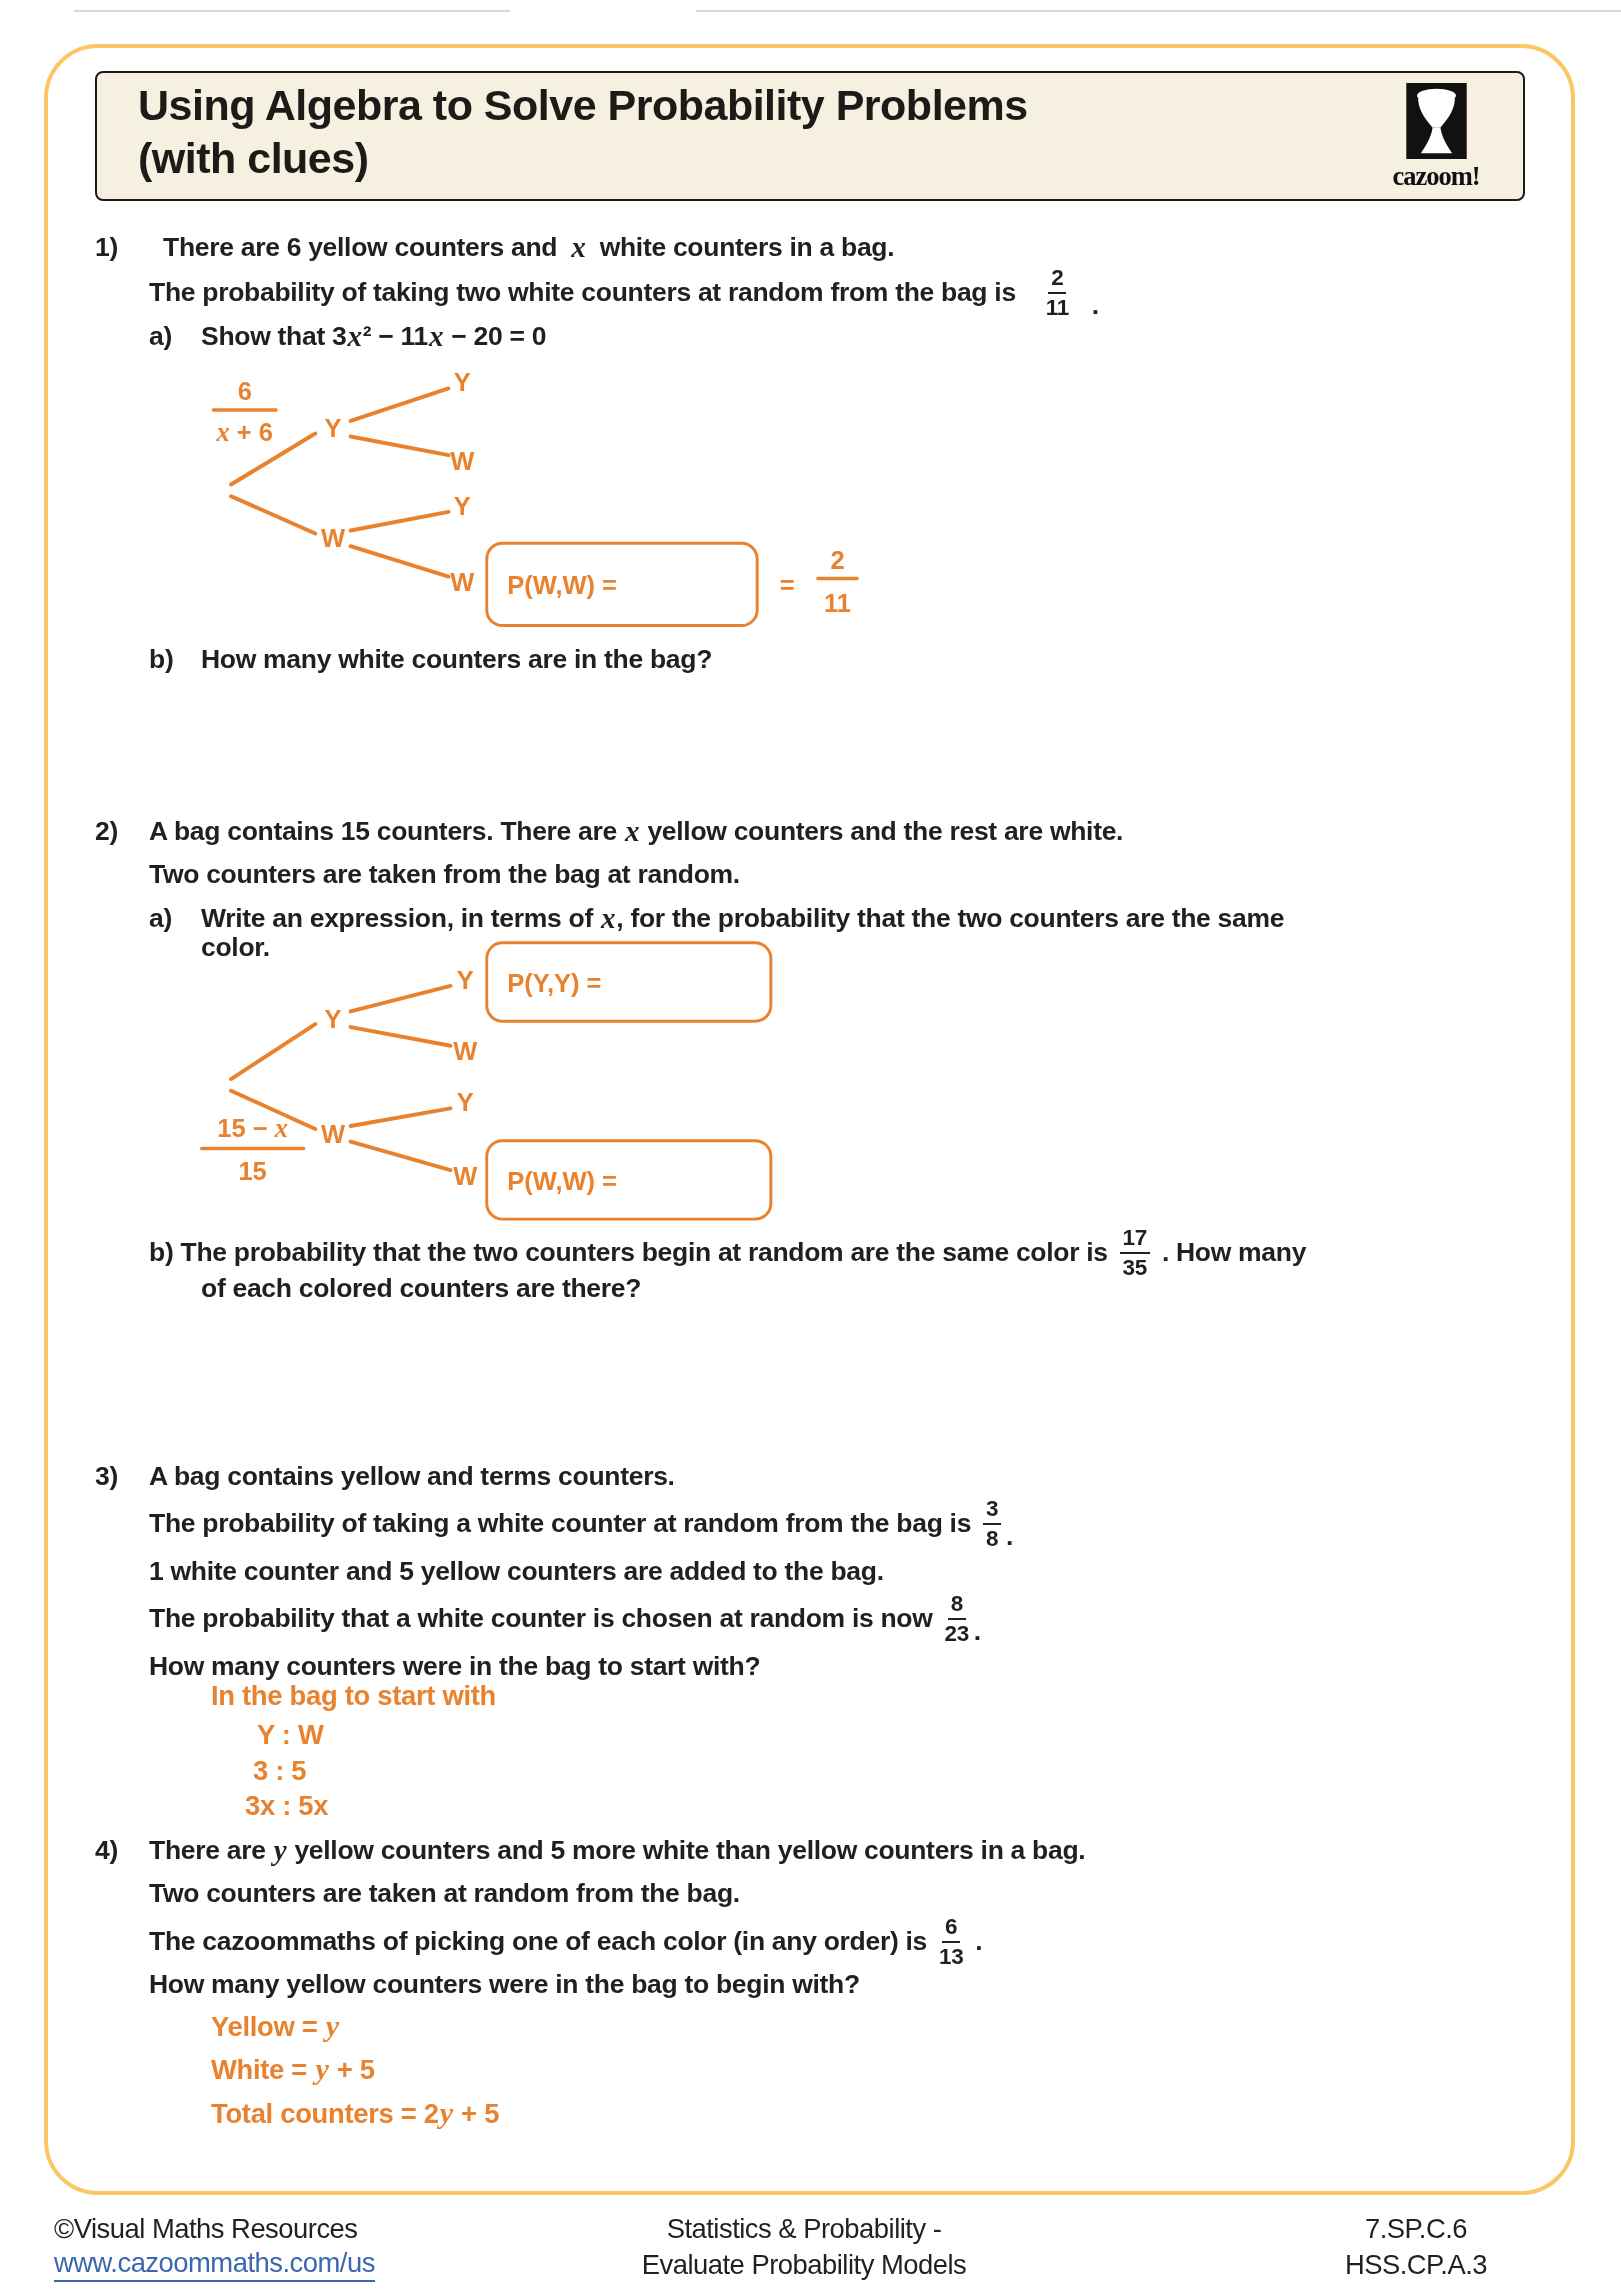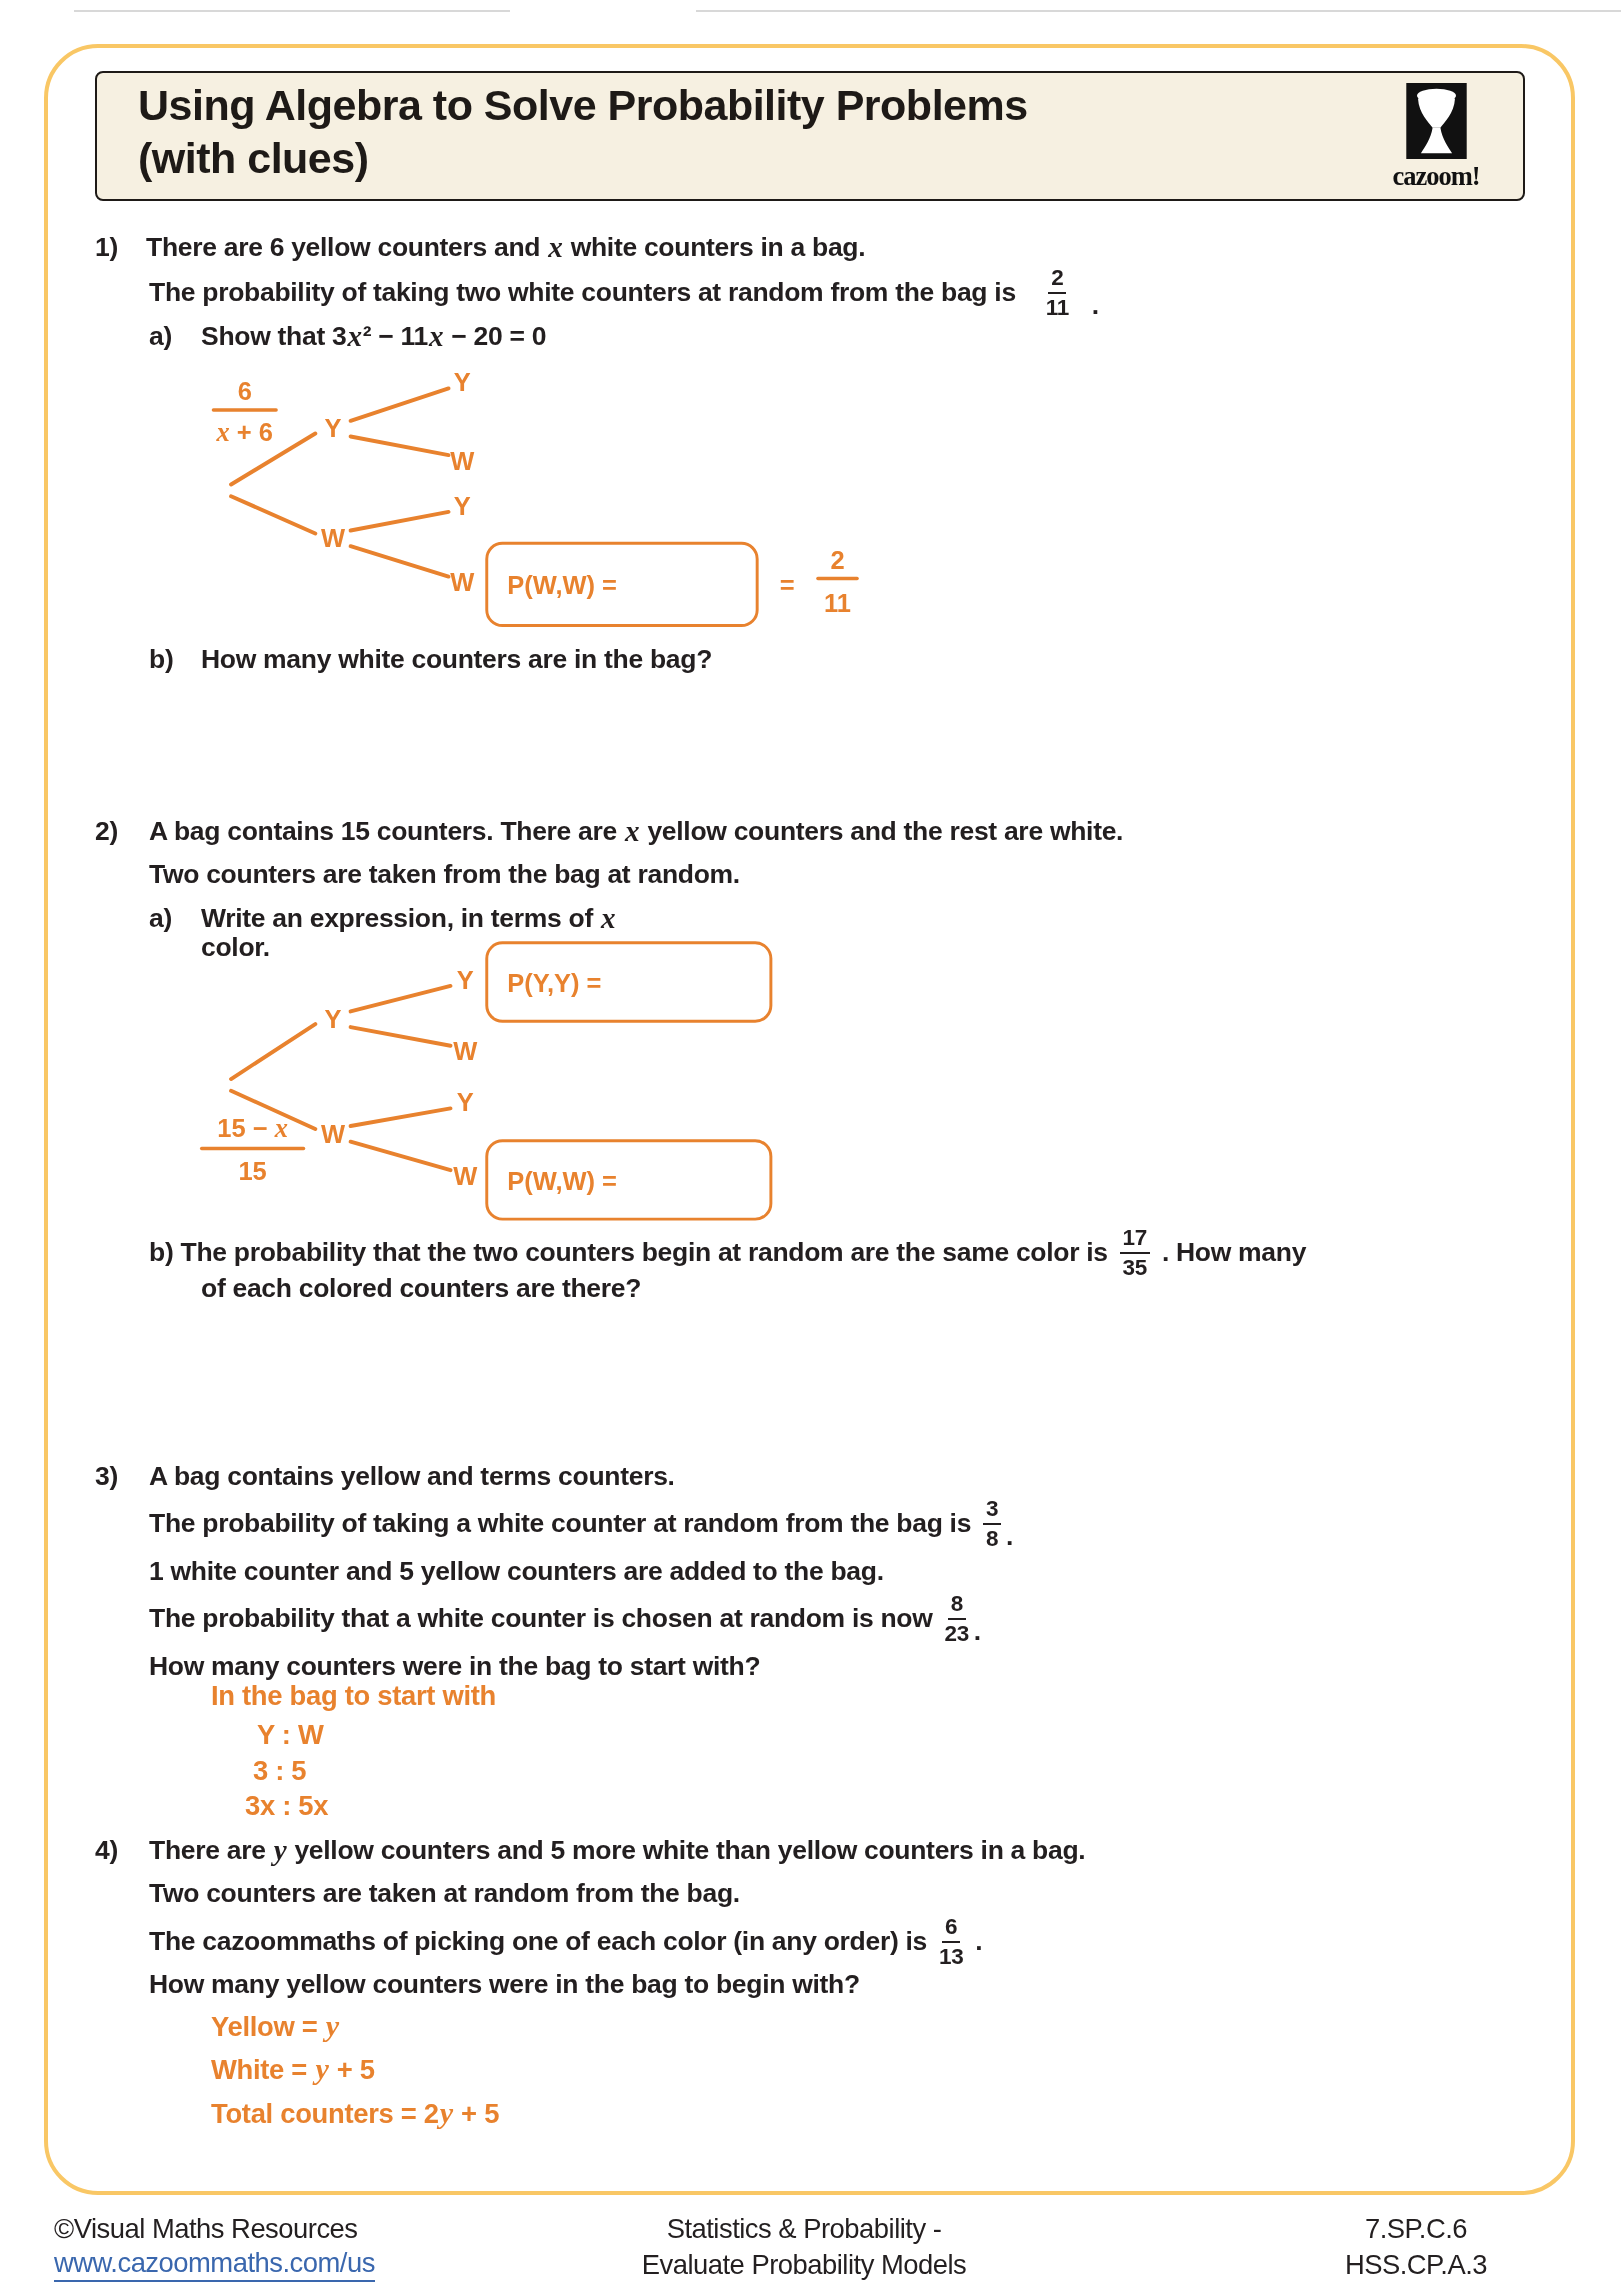--- a/index.html
+++ b/index.html
@@ -60,21 +60,21 @@
         <rect x="0" y="0" width="62" height="78" fill="#111111"></rect>
         <ellipse cx="31" cy="13" rx="20" ry="7" fill="#ffffff"></ellipse>
         <path d="M12,16 C13,32 23,40 27,46 L35,46 C39,40 49,32 50,16 Z" fill="#ffffff"></path>
         <path d="M27,46 C25,58 19,66 15,72 L47,72 C43,66 37,58 35,46 Z" fill="#ffffff"></path>
       </svg>
       <div class="logo-text">cazoom!</div>
     </div>
   </div>
 
   <div class="line" style="left:95px; top:230px;">1)</div>
-  <div class="line" style="left:146px; top:230px;"><span>There are 6 yellow counters and </span><span class="var">x</span><span> white counters in a bag.</span></div>
+  <div class="line" style="left:163px; top:230px;gap:6px;"><span>There are 6 yellow counters and </span><span class="var">x</span><span> white counters in a bag.</span></div>
   <div class="line tall" style="left:149px; top:260px;gap:18px;"><span>The probability of taking two white counters at random from the bag is </span><span class="frac"><span class="num">2</span><span class="den">11</span></span><span class="after-frac">.</span></div>
   <div class="line" style="left:149px; top:319px;">a)</div>
   <div class="line" style="left:201px; top:319px;"><span>Show that 3</span><span class="var">x</span><span>² − 11</span><span class="var">x</span><span> − 20 = 0</span></div>
 
   <svg class="tree" style="left:137px; top:361px;" width="725" height="294" viewBox="0 0 740 300">
     <line class="branch" x1="96" y1="126" x2="182" y2="74"></line>
     <line class="branch" x1="96" y1="138" x2="182" y2="176"></line>
     <line class="branch" x1="218" y1="61" x2="318" y2="28"></line>
     <line class="branch" x1="218" y1="77" x2="318" y2="96"></line>
     <line class="branch" x1="218" y1="173" x2="318" y2="154"></line>
@@ -96,21 +96,21 @@
     <text x="715" y="256" text-anchor="middle">11</text>
   </svg>
 
   <div class="line" style="left:149px; top:642px;">b)</div>
   <div class="line" style="left:201px; top:642px;">How many white counters are in the bag?</div>
 
   <div class="line" style="left:95px; top:814px;">2)</div>
   <div class="line" style="left:149px; top:814px;"><span>A bag contains 15 counters. There are </span><span class="var">x</span><span> yellow counters and the rest are white.</span></div>
   <div class="line" style="left:149px; top:857px;">Two counters are taken from the bag at random.</div>
   <div class="line" style="left:149px; top:901px;">a)</div>
-  <div class="line" style="left:201px; top:901px;"><span>Write an expression, in terms of </span><span class="var">x</span></div>
+  <div class="line" style="left:201px; top:901px;"><span>Write an expression, in terms of </span><span class="var">x</span><span>, for the probability that the two counters are the same</span></div>
   <div class="line" style="left:201px; top:930px;">color.</div>
 
   <svg class="tree" style="left:137px; top:933px;" width="725" height="294" viewBox="0 0 740 300">
     <line class="branch" x1="96" y1="149" x2="182" y2="93"></line>
     <line class="branch" x1="96" y1="161" x2="182" y2="200"></line>
     <line class="branch" x1="218" y1="80" x2="320" y2="54"></line>
     <line class="branch" x1="218" y1="96" x2="320" y2="115"></line>
     <line class="branch" x1="218" y1="197" x2="320" y2="179"></line>
     <line class="branch" x1="218" y1="213" x2="320" y2="242"></line>
     <text x="118" y="208" text-anchor="middle"><tspan>15 − </tspan><tspan class="svg-var">x</tspan></text>

